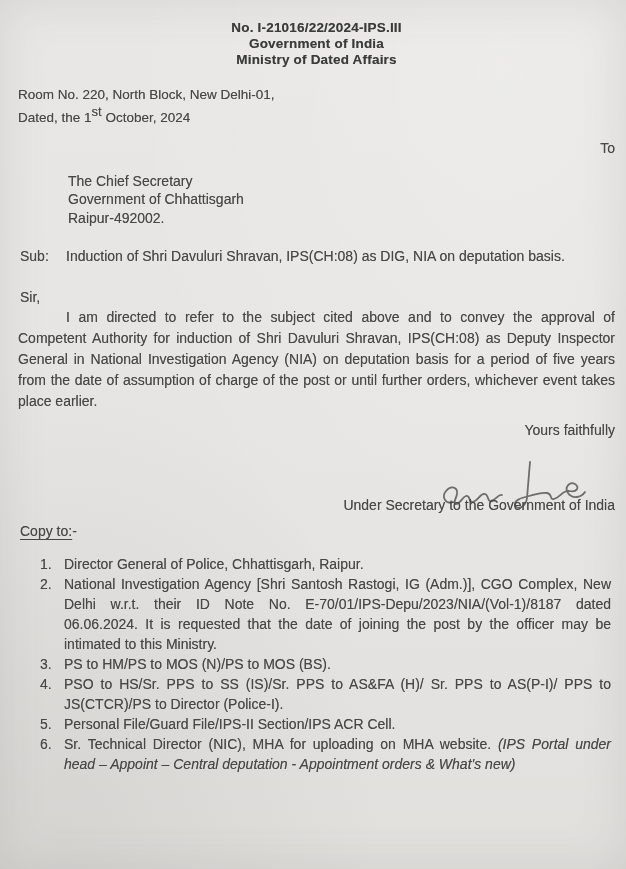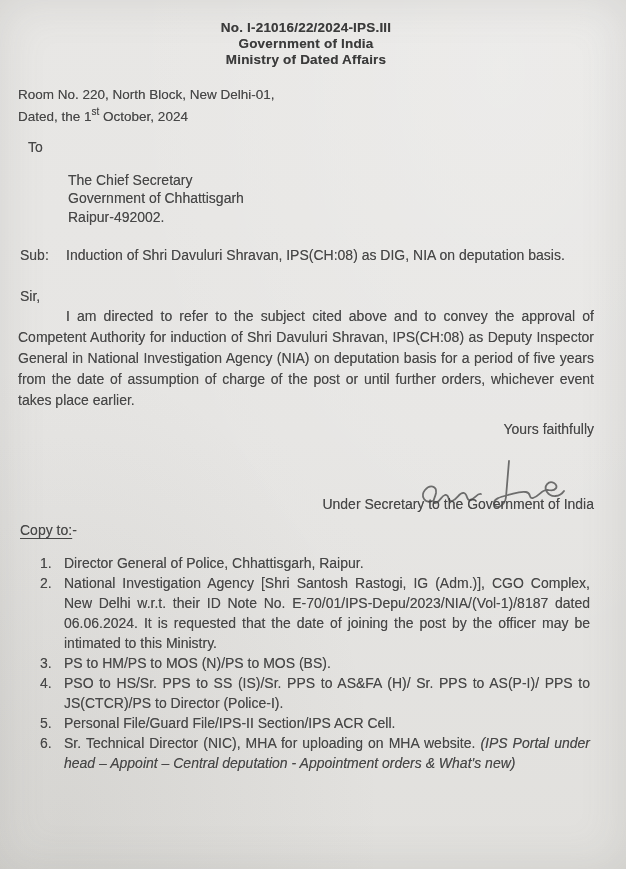--- a/index.html
+++ b/index.html
@@ -1,32 +1,32 @@
 <!DOCTYPE html>
 <html><head>
 <meta charset="utf-8">
 <style>
   html,body{margin:0;padding:0;background:#cfcecc;}
   .page{
     width:626px;height:869px;box-sizing:border-box;position:relative;overflow:hidden;
     margin:0 auto;
-    padding:20px 32px 0 18px;
+    padding:20px 11px 0 18px;
     font-family:"Liberation Sans",sans-serif;
     font-size:14px;color:#474747;
     background:
       radial-gradient(ellipse at 80% 8%, rgba(255,255,255,0.20), transparent 55%),
       radial-gradient(ellipse at 10% 95%, rgba(110,108,102,0.10), transparent 40%),
       linear-gradient(180deg,#e8e7e5 0%,#e6e5e3 50%,#e1e0dd 100%);
     box-shadow:inset 0 0 46px rgba(115,112,106,0.16);
     text-shadow:0 0 0.6px rgba(70,70,70,0.55);
   }
   .hdr{ text-align:center;font-weight:bold;font-size:13.5px;line-height:16px;color:#3b3b3b;letter-spacing:.2px; }
   .addr{ text-align:left;margin:18px 12px 0 0;font-size:13.5px;line-height:17px; }
-  .addr sup{ font-size:10px; }
-  .to{ margin:14px 0 0 10px;line-height:16px; }
+  .addr sup{ font-size:13px; }
+  .to{ margin:14px 0 0 10px;line-height:16px;text-align:right; }
   .recipient{ margin:16px 0 0 50px;line-height:18.5px; }
   .subrow{ display:flex;margin-top:20px;line-height:18px; }
   .sublabel{ flex:none;width:46px;padding-left:2px; }
   .subtext{ flex:1; }
   .sir{ margin:24px 0 0 2px;line-height:16px; }
   .para1{ margin:2px 0 0 0;text-align:justify;text-indent:48px;line-height:21px; }
   .para2{ margin:6px 0 0 0;text-align:justify;line-height:21px; }
   .p2gap{ display:inline-block;width:32px; }
   .closing{ text-align:right;margin-top:10px;line-height:16px; }
   .sigblock{ text-align:right;margin-top:20px;line-height:18px; }

